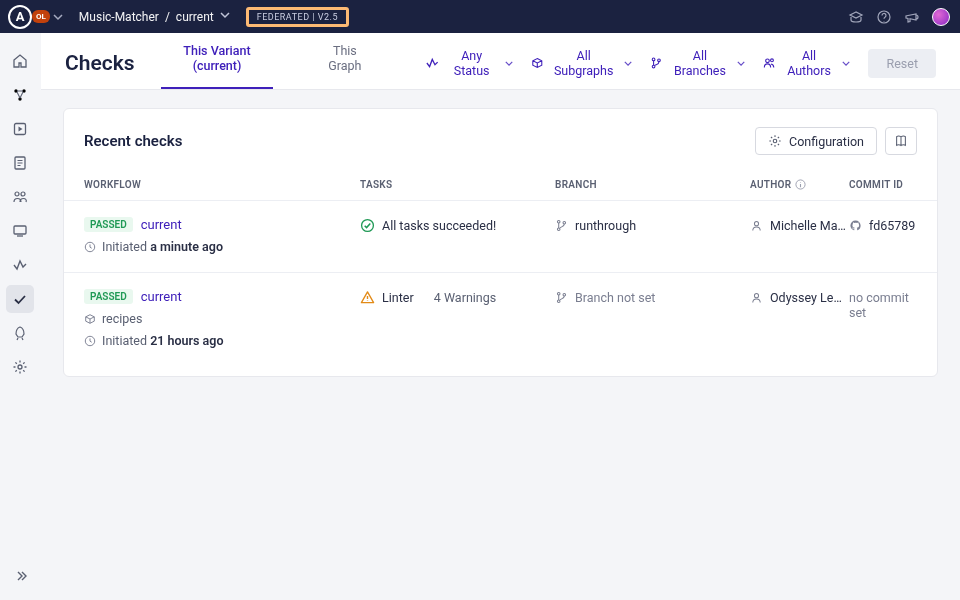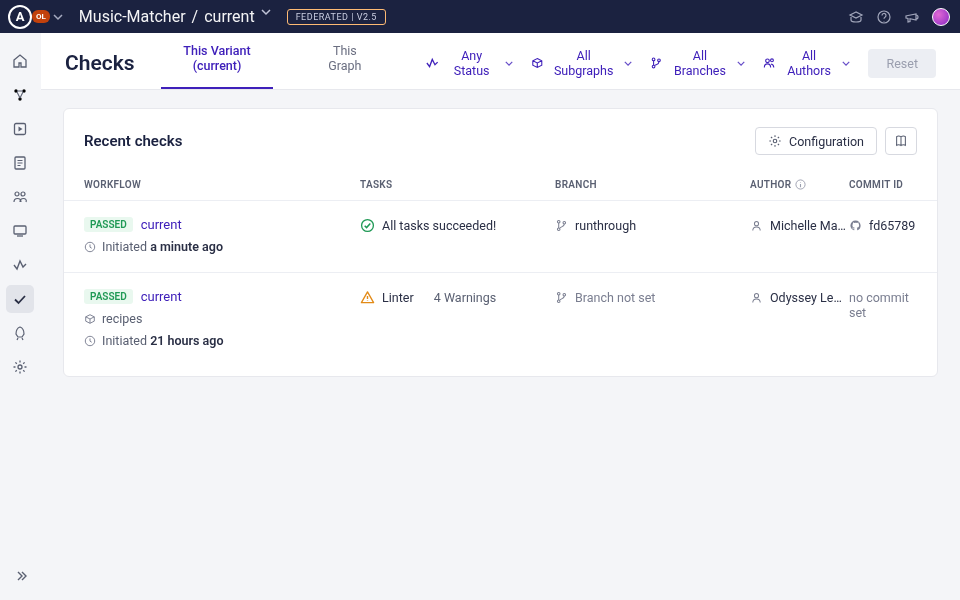--- a/index.html
+++ b/index.html
@@ -26,26 +26,26 @@
     width: 24px; height: 24px; border: 2px solid #fff; border-radius: 50%;
     display: flex; align-items: center; justify-content: center;
     font-weight: 700; font-size: 13px;
   }
   .org-badge {
     background: #c2410c; color: #fff; font-size: 8px; font-weight: 700;
     padding: 2px 4px; border-radius: 6px; 
   }
   .topbar-chevron { margin: 0 2px 0 3px; opacity: 0.8; }
   .breadcrumb {
-    margin-left: 14px; font-size: 16px; display: flex; align-items: flex-start; gap: 6px;
+    margin-left: 14px; font-size: 12px; display: flex; align-items: flex-start; gap: 6px;
   }
   .breadcrumb span { opacity: 0.95; }
   .fed-badge {
     margin-left: 16px; font-size: 9px; letter-spacing: 0.5px;
-    border: 1px solid #fdba74; padding: 2px 8px; border-radius: 3px; color: #c9cde0;
+    border: 3px solid #fdba74; padding: 2px 8px; border-radius: 3px; color: #c9cde0;
   }
   .topbar-spacer { flex: 1; }
   .trial-wrap { display: flex; flex-direction: column; align-items: flex-end; margin-right: 12px; }
   .trial-text { font-size: 11px; color: #d0d3e0; }
   .trial-bar { width: 110px; height: 4px; background: #3a4162; border-radius: 2px; margin-top: 2px; position: relative; overflow: hidden;}
   .trial-bar-fill { position: absolute; left: 0; top: 0; bottom: 0; width: 14%; background: #6b8cff; border-radius: 2px; }
   .topbar-icons { display: flex; align-items: center; gap: 12px; }
   .topbar-icons svg { opacity: 0.85; }
   .avatar {
     width: 18px; height: 18px; border-radius: 50%;

